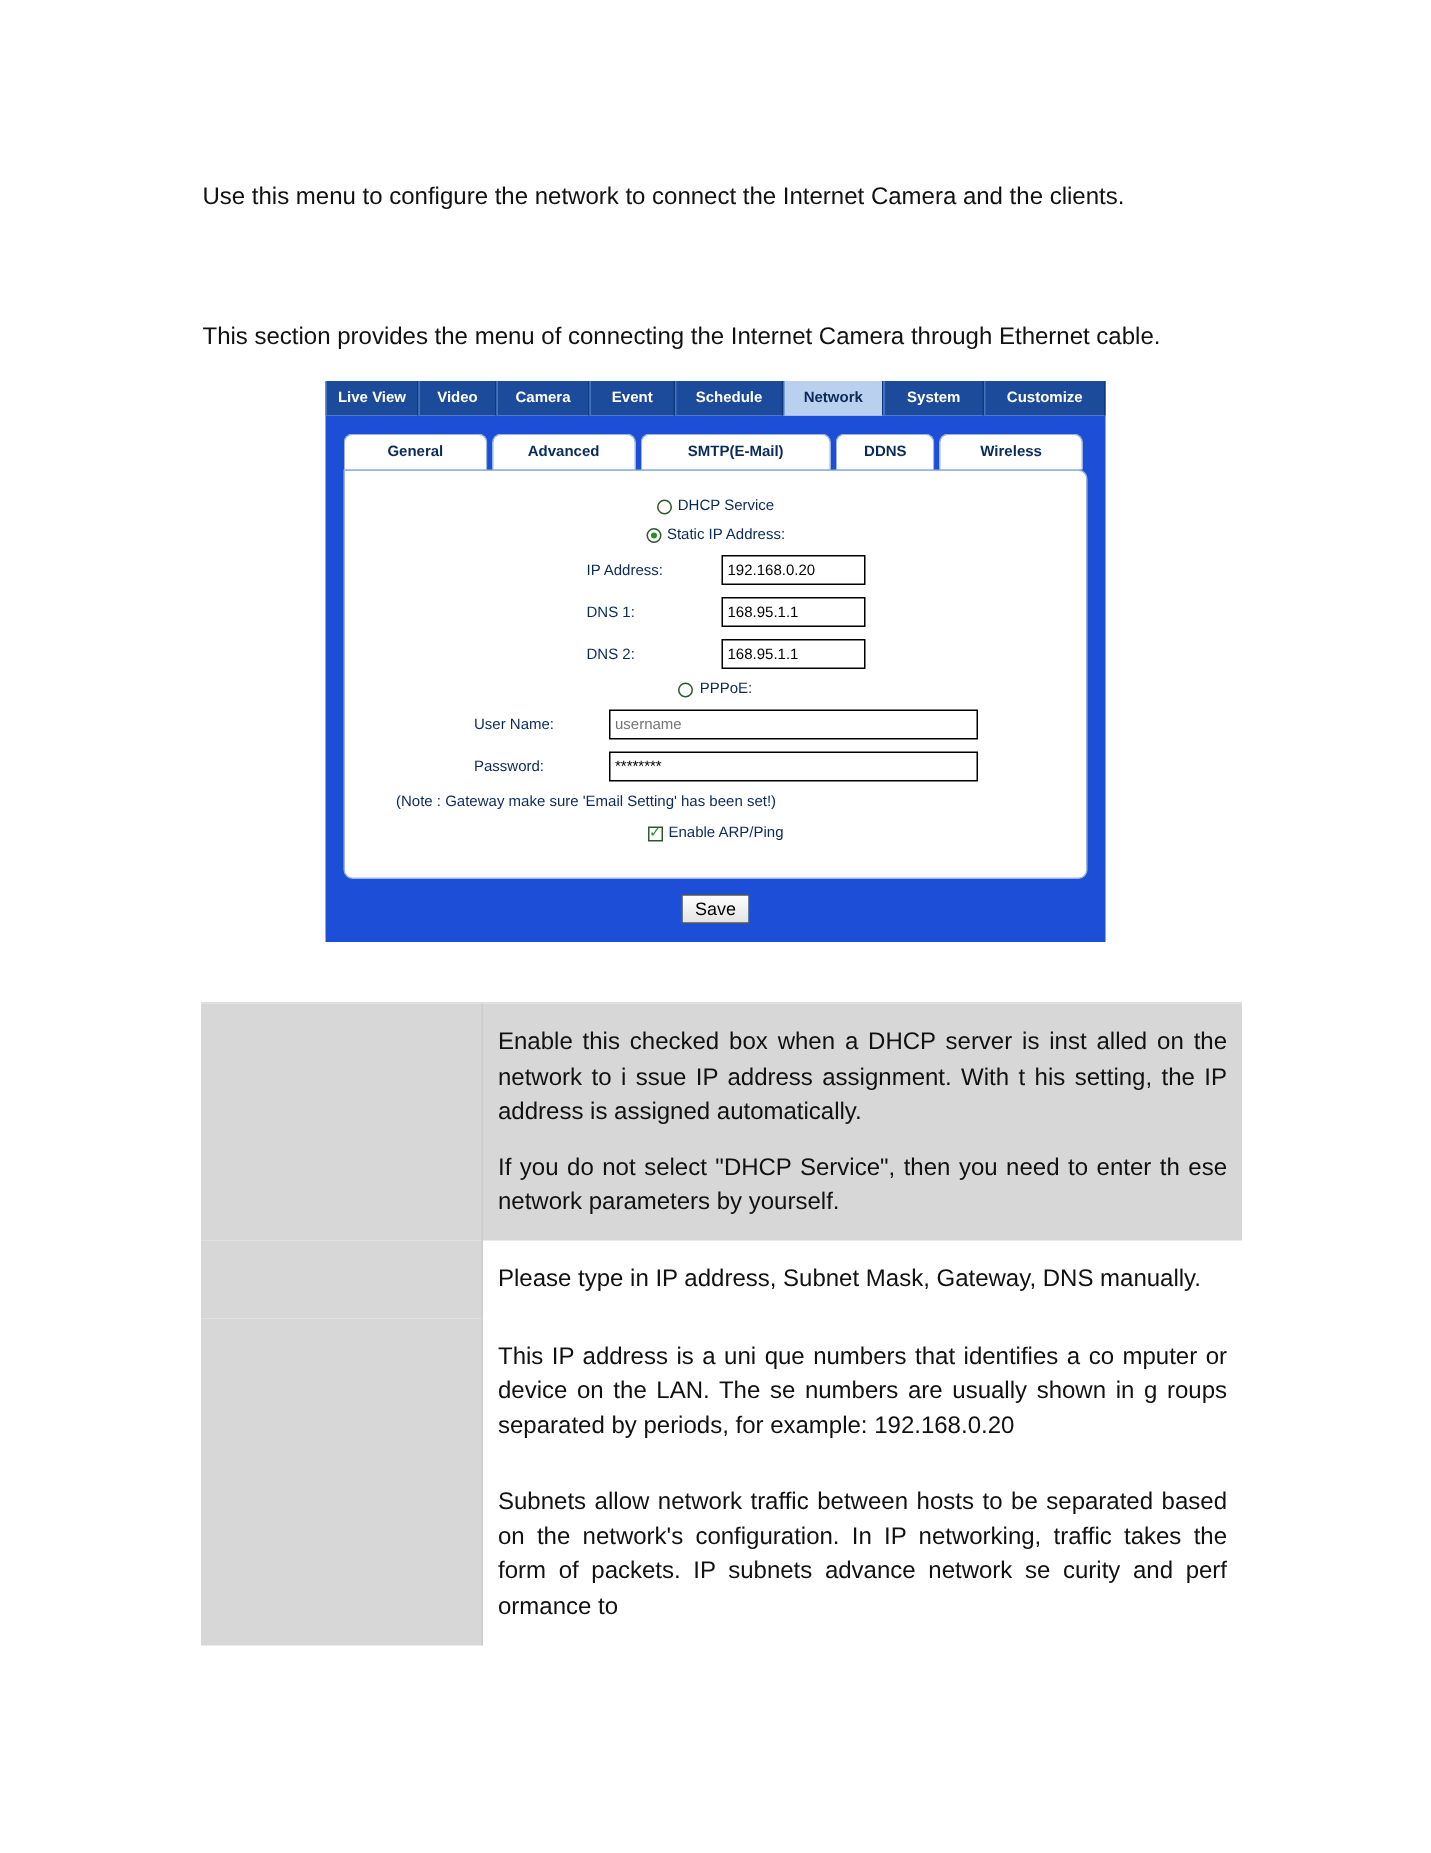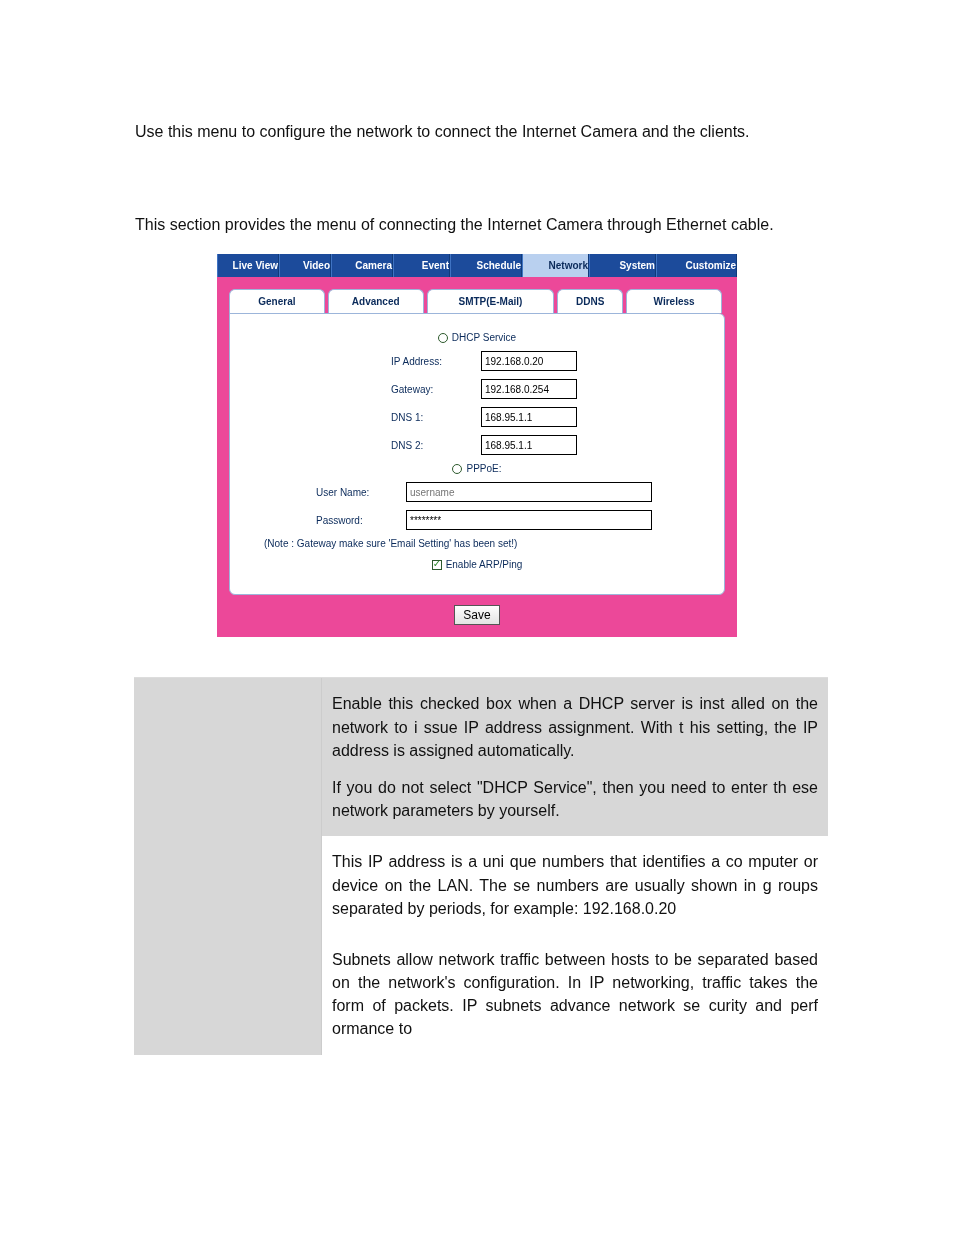--- a/index.html
+++ b/index.html
@@ -31,29 +31,29 @@
     color: #0a2a5a;
   }
 
   .main-tabs { display: flex; }
   .main-tabs .tab {
     background: #1c4b9b;
     color: #fff;
     border-left: 1px solid #3f73c3;
     border-right: 1px solid #103a7a;
     padding: 6px 0;
-    text-align: right;
+    text-align: center;
     font-weight: bold;
     font-size: 10px;
     cursor: pointer;
   }
   .main-tabs .tab.selected { background: #b9d0ef; color: #0a2a5a; }
 
   .panel-body {
-    background: #ec4899;
+    background: #1d4ed8;
     padding: 12px;
   }
 
   .sub-tabs { display: flex; }
   .sub-tabs .stab {
     background: #fff;
     border: 1px solid #9cb5da;
     border-bottom: none;
     border-radius: 6px 6px 0 0;
     margin-right: 3px;
@@ -193,28 +193,28 @@
         <div class="stab" style="width:94px">Wireless</div>
       </div>
 
       <div class="form-panel">
 
         <div class="radio-row">
           <span class="radio-dot"></span>
           <span class="rlabel">DHCP Service</span>
         </div>
 
+        <div class="radio-row">
+          <span class="radio-dot checked"></span>
+          <span class="rlabel">Static IP Address:</span>
+        </div>
 
         <div class="form-row indent1">
           <span class="flabel">IP Address:</span>
           <input type="text" class="short-input" value="192.168.0.20" style="">
-        </div>
-        <div class="form-row indent1">
-          <span class="flabel">Gateway:</span>
-          <input type="text" class="short-input" value="192.168.0.254" style="">
         </div>
         <div class="form-row indent1">
           <span class="flabel">DNS 1:</span>
           <input type="text" class="short-input" value="168.95.1.1" style="">
         </div>
         <div class="form-row indent1">
           <span class="flabel">DNS 2:</span>
           <input type="text" class="short-input" value="168.95.1.1" style="">
         </div>
 
@@ -251,20 +251,26 @@
   <div class="desc-block">
 
     <div class="desc-row">
       <div class="desc-left"></div>
       <div class="desc-right" style="background:#d7d7d7">
         <p>Enable this checked box when a DHCP  server is inst alled on the network to i ssue IP address assignment. With t his setting, the IP address is assigned automatically.</p>
         <p>If you do not  select "DHCP Service", then you  need to enter th ese network parameters by yourself.</p>
       </div>
     </div>
 
+    <div class="desc-row">
+      <div class="desc-left"></div>
+      <div class="desc-right">
+        <p>Please type in IP address, Subnet Mask, Gateway, DNS manually.</p>
+      </div>
+    </div>
 
     <div class="desc-row">
       <div class="desc-left"></div>
       <div class="desc-right">
         <p>This IP address is a uni que numbers that identifies a co mputer or device on the LAN. The se numbers are usually shown in g roups separated by periods, for example: 192.168.0.20</p>
       </div>
     </div>
 
     <div class="desc-row">
       <div class="desc-left"></div>

